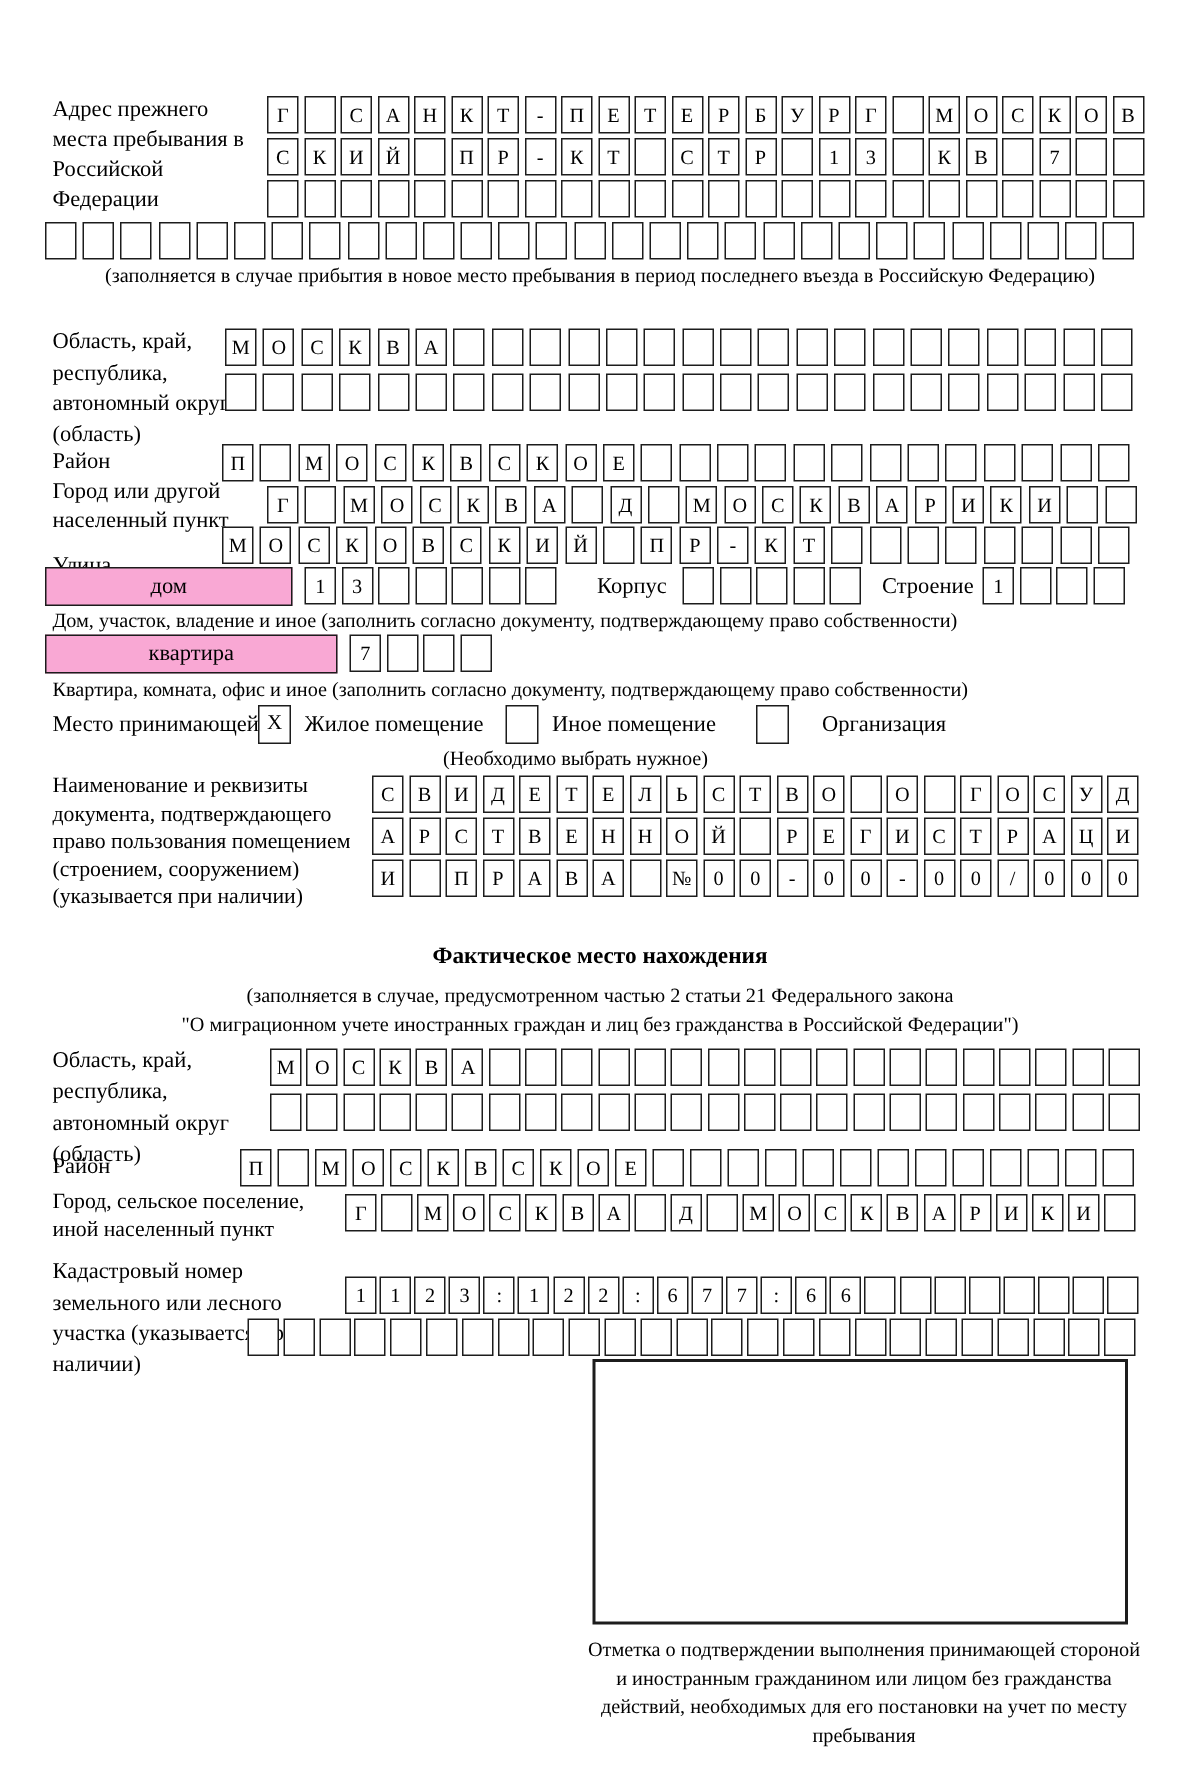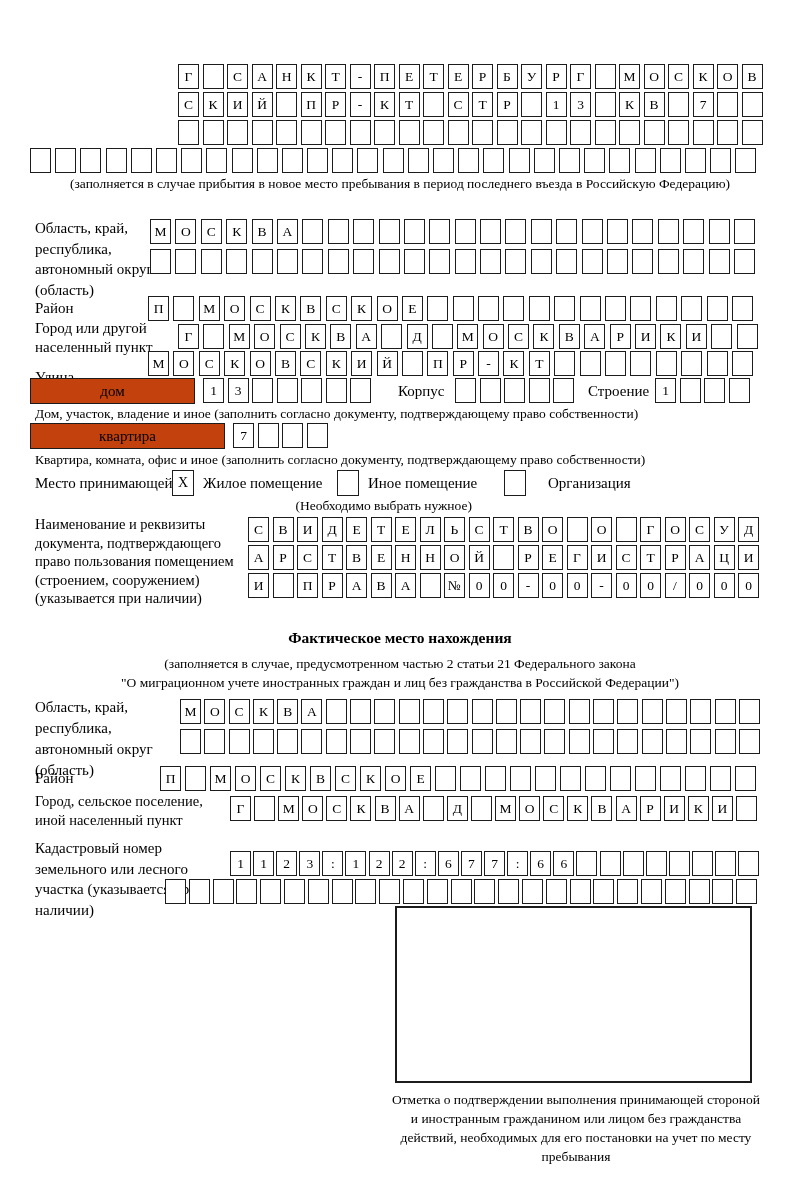--- a/index.html
+++ b/index.html
@@ -10,32 +10,33 @@
   .cap{font-size:13.5px;}
   .title{font-size:16px;font-weight:bold;}
   .center{text-align:center;width:800px;left:0;}
   .boxrow{position:absolute;display:flex;}
   .cbox{box-sizing:border-box;width:21px;height:25px;border:1.6px solid #1c1c1c;
         display:flex;align-items:center;justify-content:center;
         font-size:13.5px;flex:0 0 auto;background:#fff;}
   .g21{gap:2.1px}.g28{gap:2.8px}.g31{gap:3.1px}.g33{gap:3.3px}.g35{gap:3.5px}
   .g40{gap:4px}.g42{gap:4.2px}.g44{gap:4.4px}
   .bigbox{position:absolute;box-sizing:border-box;height:26px;border:1.6px solid #1c1c1c;
-        display:flex;align-items:center;justify-content:center;font-size:15px;background:#c2410c;}
+        display:flex;align-items:center;justify-content:center;font-size:15px;background:#f9a8d4;}
   .checkbox{position:absolute;box-sizing:border-box;width:22px;height:26px;border:1.6px solid #1c1c1c;
         display:flex;align-items:center;justify-content:center;font-size:14px;background:#fff;}
   .inline-lbl{position:absolute;font-size:15px;line-height:26px;white-space:nowrap;}
   .mark-box{position:absolute;box-sizing:border-box;width:357px;height:177px;border:2px solid #1c1c1c;background:#fff;}
 </style>
 </head>
 <body>
 
 <div class="page">
 
 
+  <div class="abs lbl" style="left:35px;top:63px;width:140px;">Адрес прежнего места пребывания в Российской Федерации</div>
   <div class="boxrow g35" style="left:178px;top:64px;">
       <div class="cbox">Г</div>
       <div class="cbox"></div>
       <div class="cbox">С</div>
       <div class="cbox">А</div>
       <div class="cbox">Н</div>
       <div class="cbox">К</div>
       <div class="cbox">Т</div>
       <div class="cbox">-</div>
       <div class="cbox">П</div>

